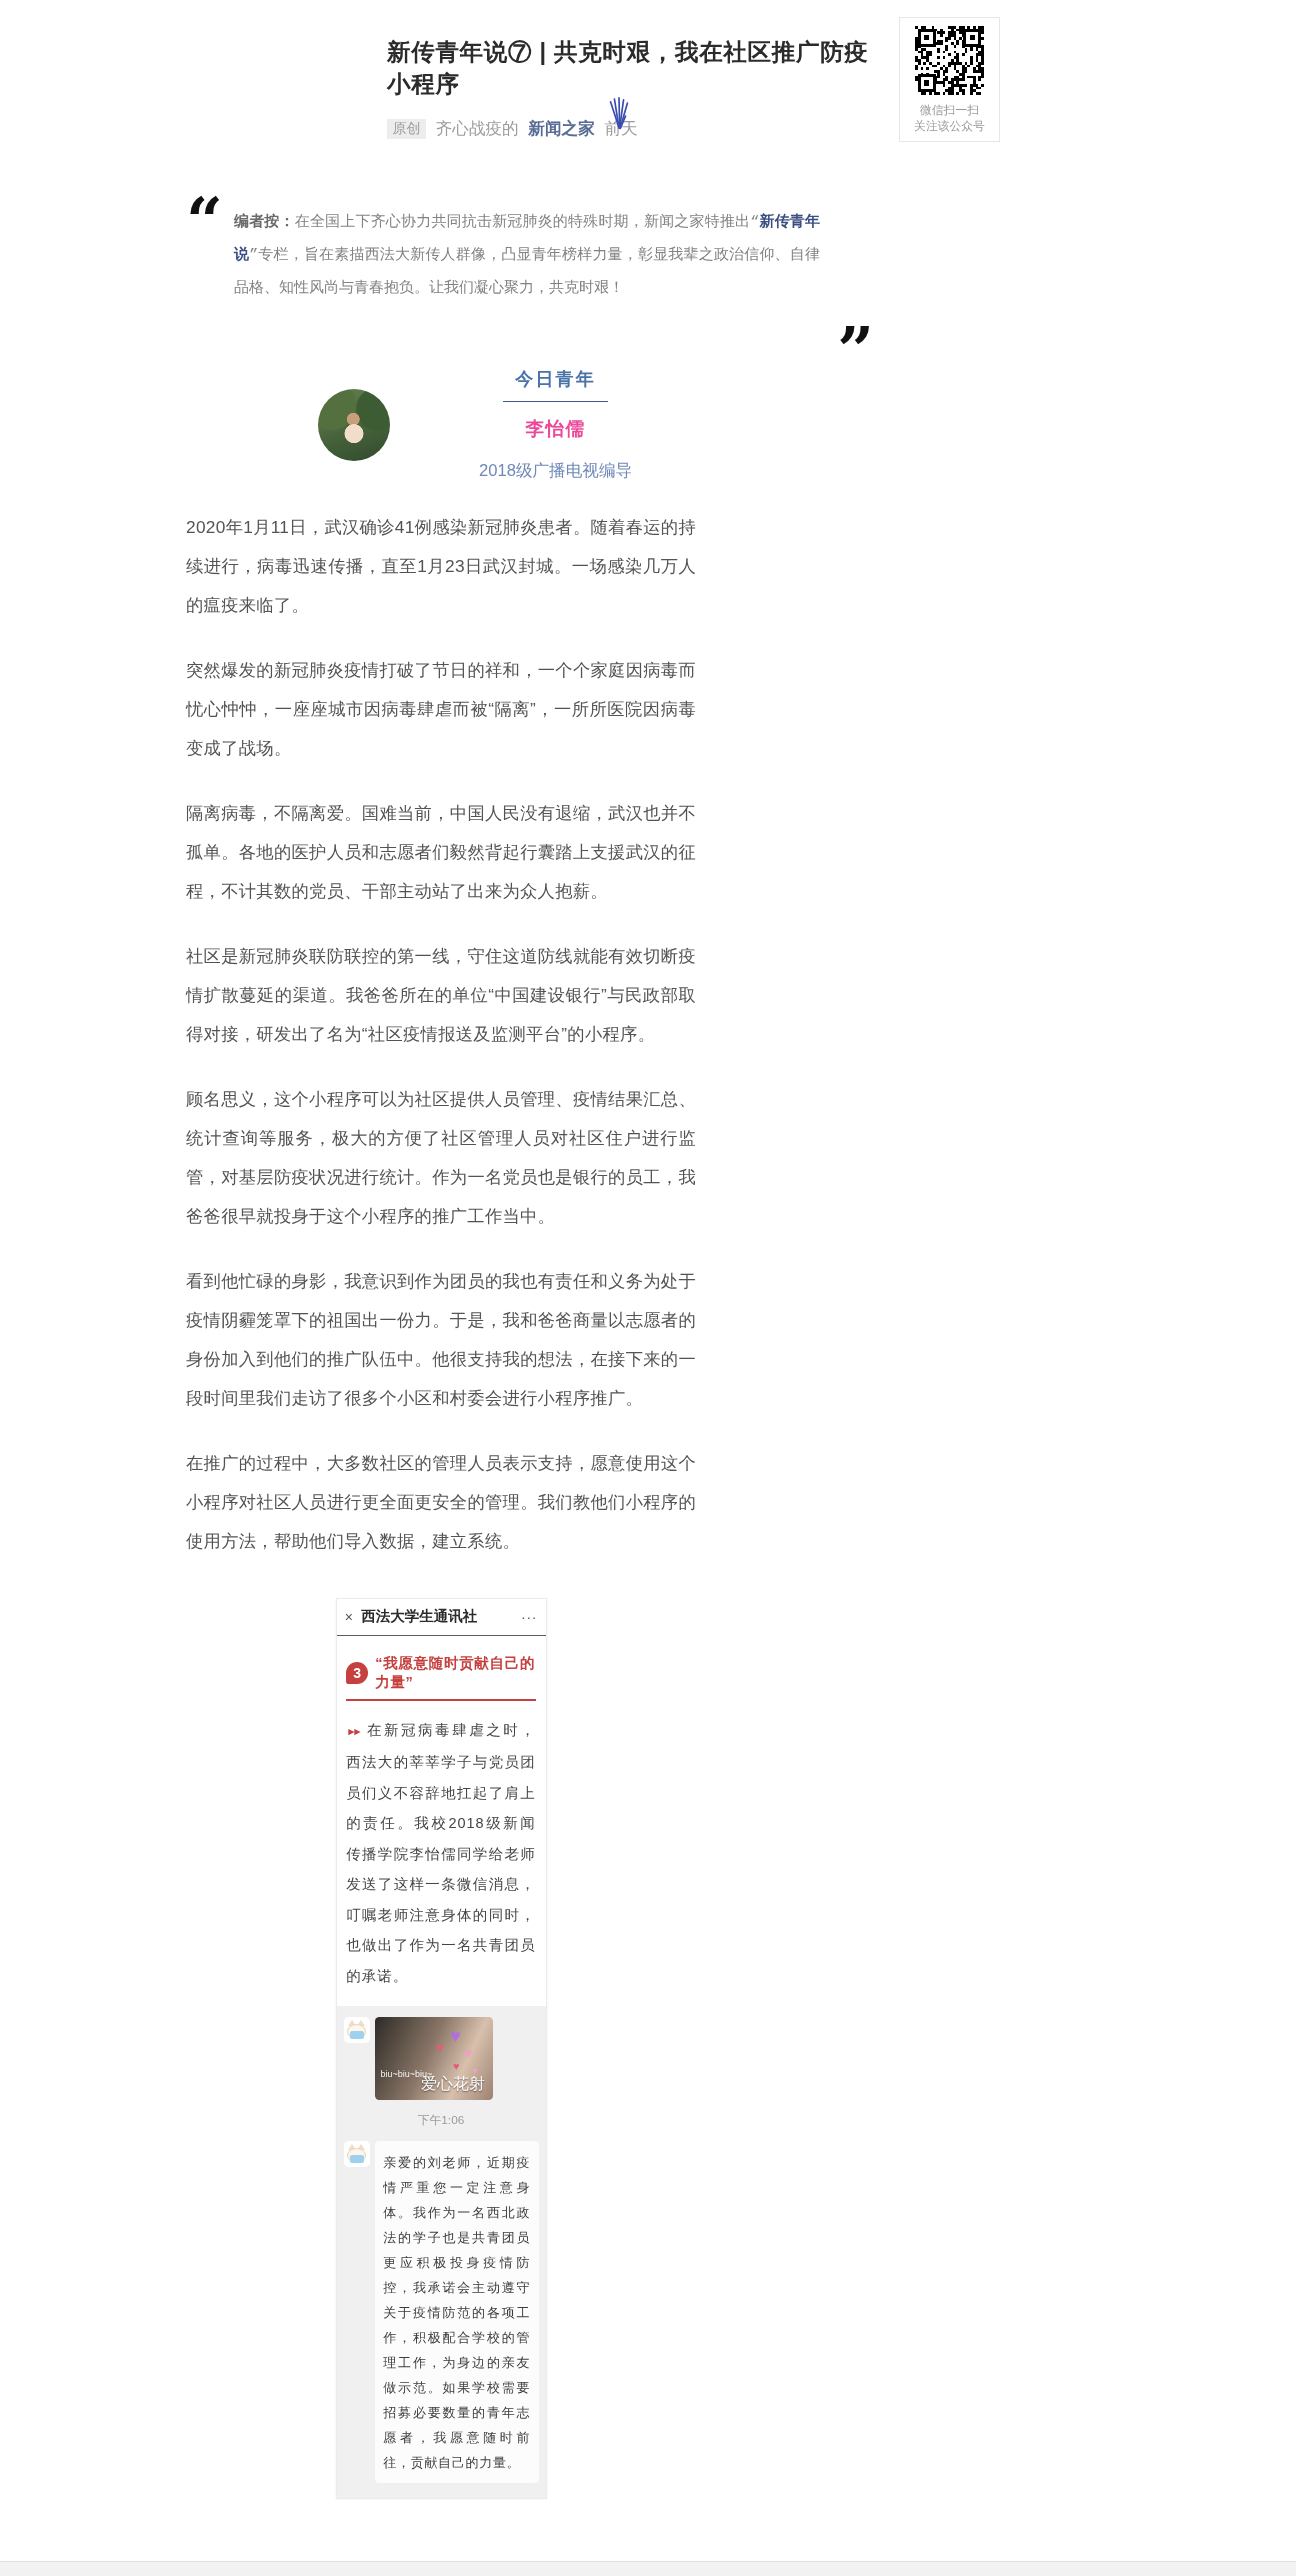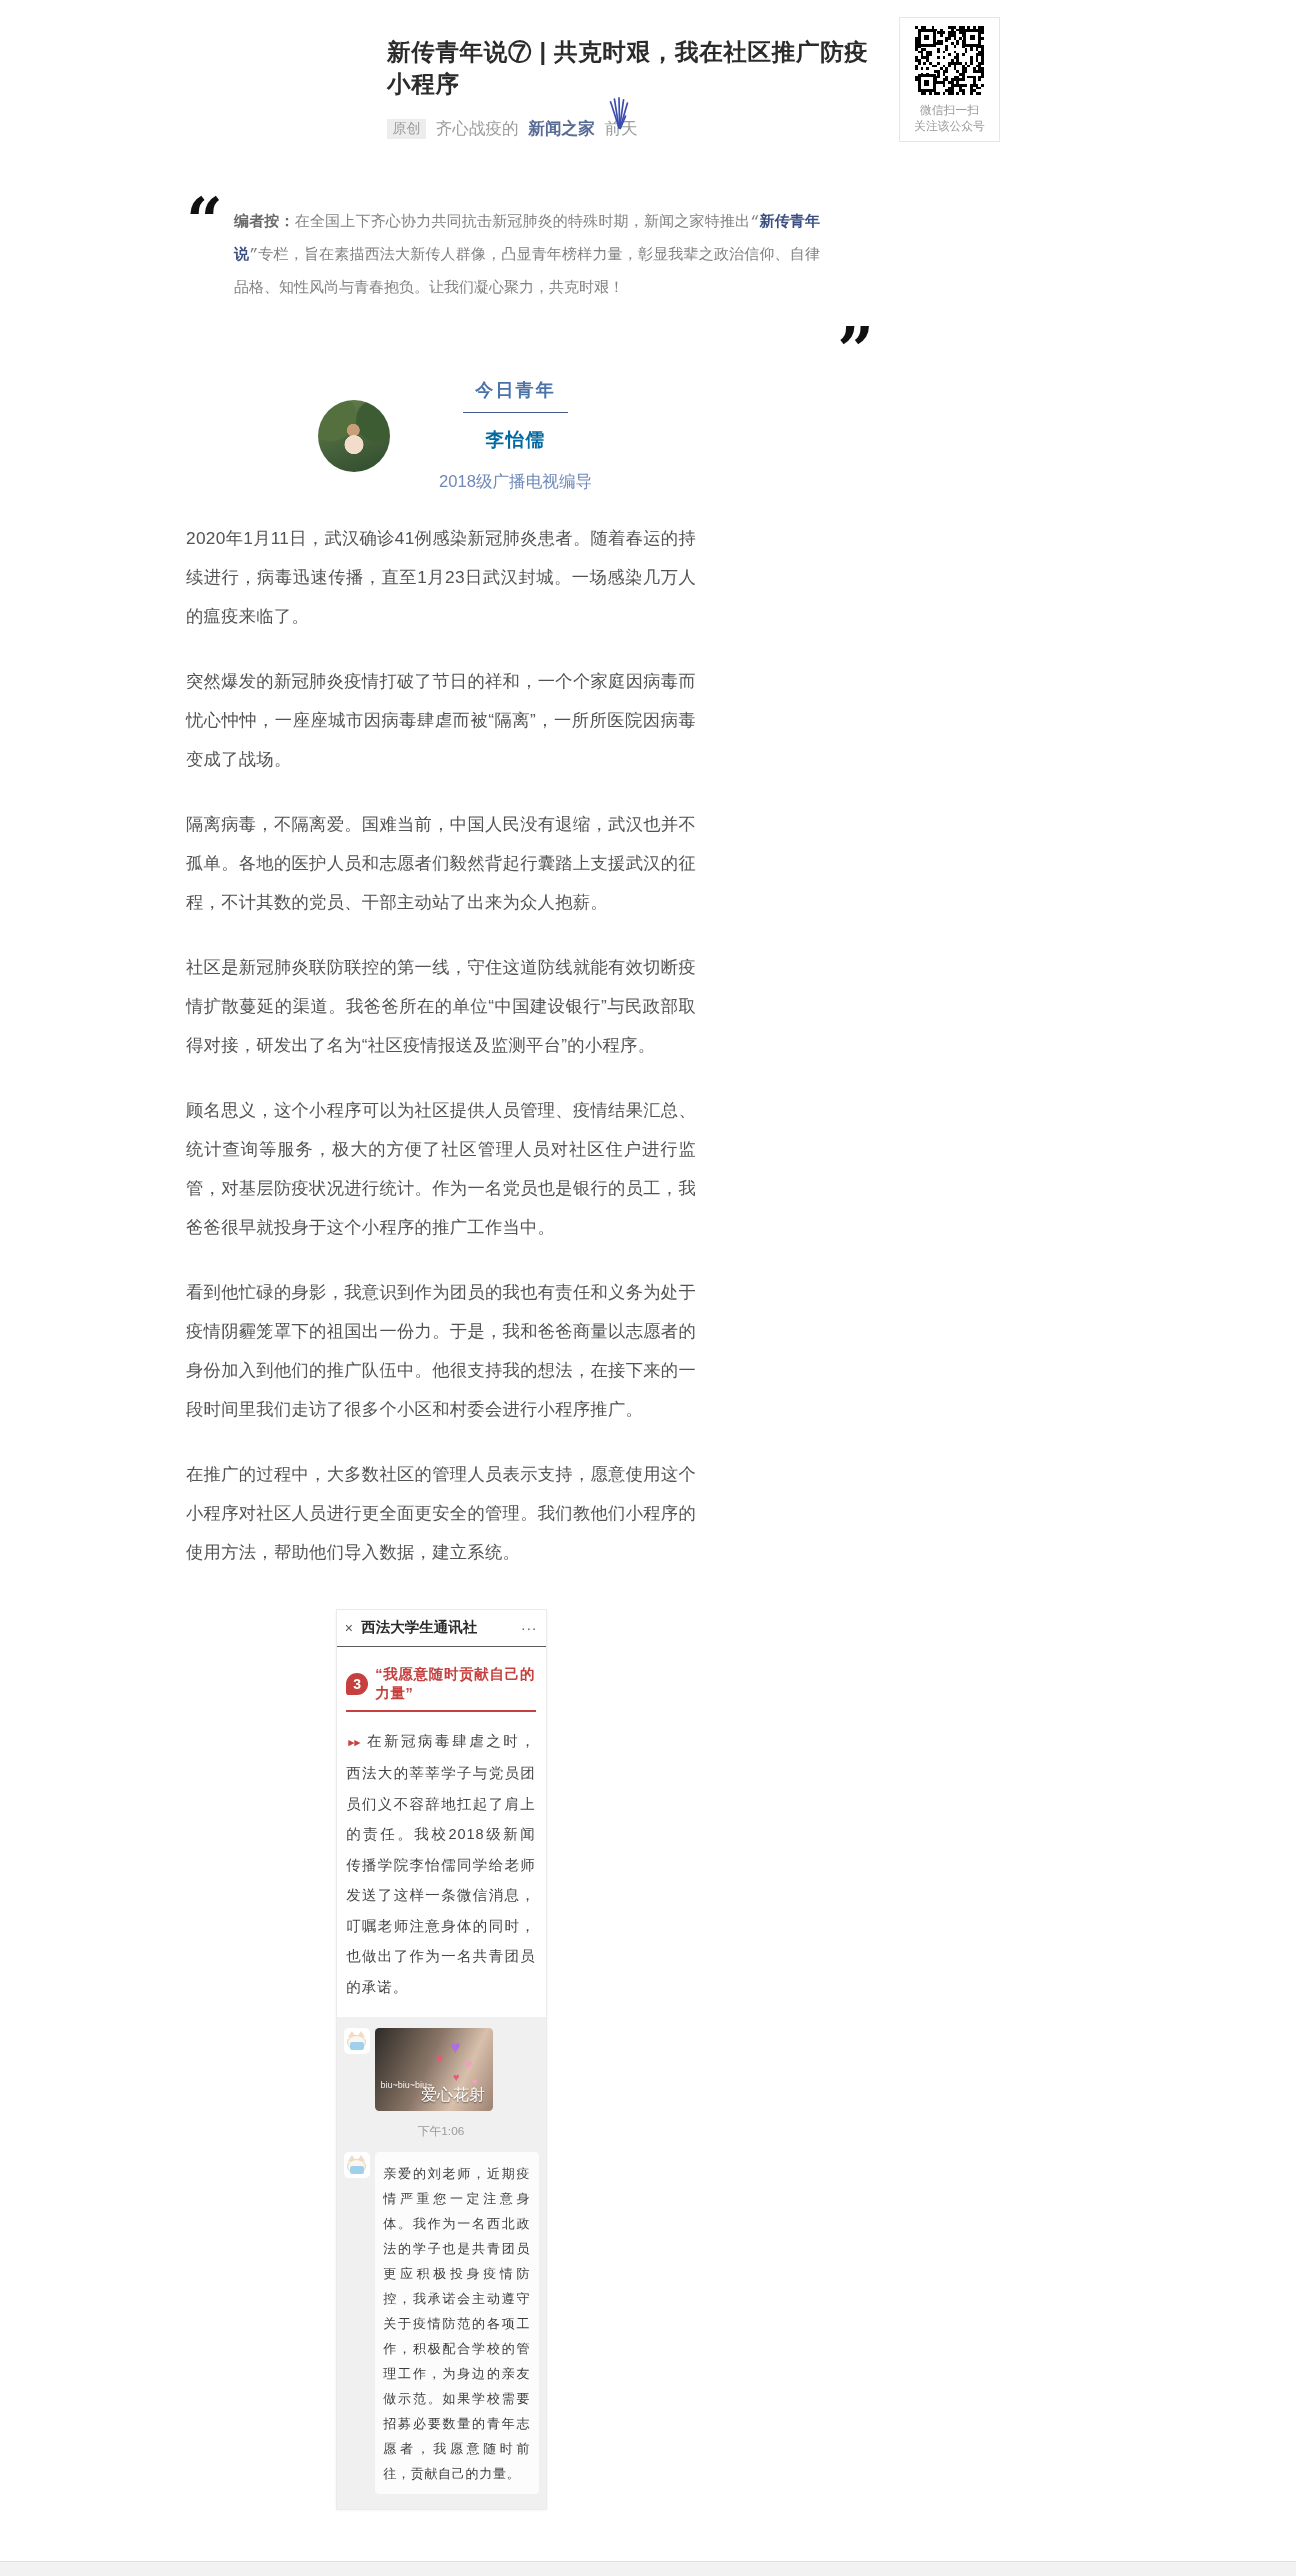--- a/index.html
+++ b/index.html
@@ -33,33 +33,33 @@
   .quill { position:absolute; left:420px; top:60px; }
   
   .note { position:relative; margin-top:66px; padding:0 0 32px 0; }
   .note .q { font-family:"DejaVu Serif", serif; font-weight:bold; color:#111; font-size:64px; line-height:0; position:absolute; }
   .note .q.open { left:0; top:15.2px; }
   .note .q.close { right:14px; bottom:-12.5px; }
   .note .note-text { margin-left:48px; width:586px; font-size:15px; line-height:33px; color:#828282; text-align:justify;font-family:Liberation Mono, monospace; }
   .note .note-label { font-weight:bold; color:#6b6b6b; }
   .note .hl { color:#3b4f82; font-weight:bold; }
   
-  .profile { margin:41px 0 0 132px; display:flex; align-items:center; gap:49px; }
+  .profile { margin:30px 0 0 132px; display:flex; align-items:center; gap:89px; }
   .avatar { width:72px; height:72px; border-radius:50%;
     background:
       radial-gradient(circle at 50% 62%, #f2dcca 0 16%, rgba(0,0,0,0) 17%),
       radial-gradient(circle at 49% 42%, #c89f78 0 11%, rgba(0,0,0,0) 12%),
       radial-gradient(circle at 18% 22%, #55703f 0 30%, rgba(0,0,0,0) 32%),
       radial-gradient(circle at 82% 28%, #3d5c33 0 26%, rgba(0,0,0,0) 28%),
       linear-gradient(160deg,#66814f,#2e4a2c);
   }
   .pinfo { text-align:center; }
   .pinfo .tag { color:#4a73a8; font-weight:bold; font-size:18px; letter-spacing:2.1px; }
   .pinfo .tag-line { width:105px; height:1.4px; background:#44598c; margin:9.7px auto 0; }
-  .pinfo .name { margin-top:14px; font-size:18.7px; font-weight:bold; color:#0369a1; letter-spacing:1.4px; }
+  .pinfo .name { margin-top:14px; font-size:18.7px; font-weight:bold; color:#ec4899; letter-spacing:1.4px; }
   .pinfo .major { margin-top:18px; font-size:16.6px; color:#6f88b8; }
   
   .indent { width:510px; }
   .indent p.body { font-size:17.3px; line-height:39px; color:#535353; text-align:justify; margin-top:26px; letter-spacing:0.3px; }
   
   .chat-card { width:211px; margin:37px auto 0; border:0.7px solid #ebebeb; background:#fff; box-shadow:0 0.7px 2.8px rgba(0,0,0,.06); }
   .cc-head { display:flex; align-items:center; padding:8.3px 8.3px; border-bottom:1.4px solid #5c5c5c; }
   .cc-head .x { font-size:14px; color:#555; margin-right:8.3px; }
   .cc-head .t { font-size:14.5px; font-weight:bold; color:#2b2b2b; flex:1; }
   .cc-head .m { font-size:14px; color:#555; letter-spacing:0.7px; }

